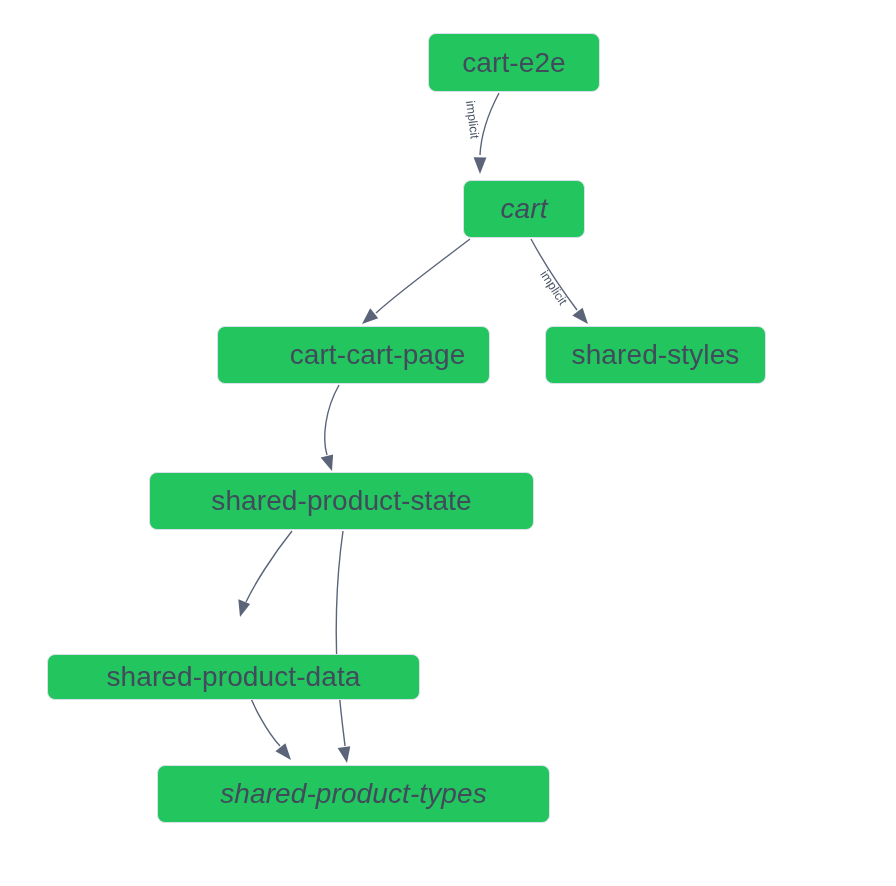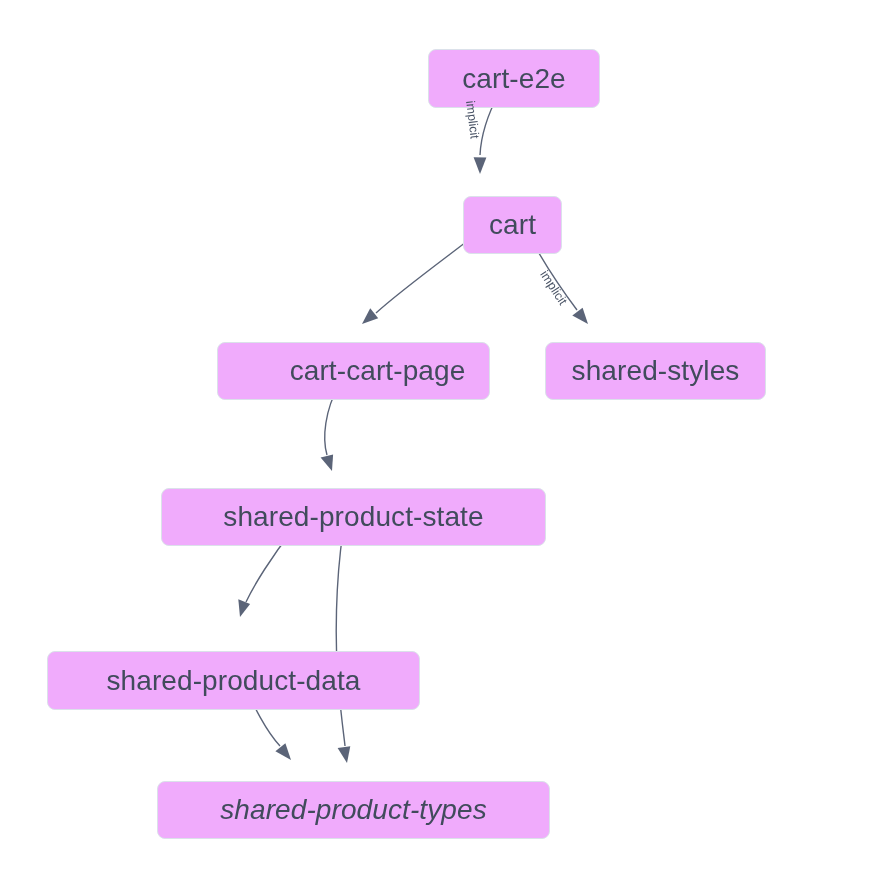--- a/index.html
+++ b/index.html
@@ -27,33 +27,32 @@
     stroke: #5b6478;
     stroke-width: 1.4;
   }
   .edge-head {
     fill: #5b6478;
     stroke: none;
   }
   .node {
     position: absolute;
     box-sizing: border-box;
-    background: #f0abfc;
+    background: #22c55e;
     border: 1px solid #dbe1ea;
     border-radius: 8px;
     display: flex;
     align-items: center;
     justify-content: center;
     color: #414b5c;
     font-size: 28px;
     font-weight: 400;
     letter-spacing: 0.1px;
     white-space: nowrap;
     user-select: none;
-    margin-top: 16px;
   }
   .edge-label {
     position: absolute;
     color: #4a5466;
     font-size: 12.5px;
     font-family: "Liberation Sans", sans-serif;
     white-space: nowrap;
     user-select: none;
     transform-origin: 0 0;
   }
@@ -95,23 +94,23 @@
       <polygon class="edge-head" points="347,763 337.6,747.9 350.3,746.2"></polygon>
     </g>
 
     <g>
       <path class="edge-path" d="M 243 678 C 252 706 268 733 280 746"></path>
       <polygon class="edge-head" points="291,760 275.4,751.3 285.4,743.3"></polygon>
     </g>
   </svg>
 
   <div class="node" style="left: 428px; top: 33px; width: 172px; height: 59px;">cart-e2e</div>
-  <div class="node" style="left: 463px; top: 180px; width: 99px; height: 58px;">cart</div>
+  <div class="node" style="left: 463px; top: 180px; width: 122px; height: 58px; font-style: italic;">cart</div>
   <div class="node" style="left: 217px; top: 326px; width: 273px; height: 58px; padding-left: 48px;">cart-cart-page</div>
   <div class="node" style="left: 545px; top: 326px; width: 221px; height: 58px;">shared-styles</div>
-  <div class="node" style="left: 161px; top: 472px; width: 385px; height: 58px;">shared-product-state</div>
-  <div class="node" style="left: 47px; top: 635px; width: 373px; height: 59px;">shared-product-data</div>
+  <div class="node" style="left: 149px; top: 472px; width: 385px; height: 58px;">shared-product-state</div>
+  <div class="node" style="left: 47px; top: 654px; width: 373px; height: 46px;">shared-product-data</div>
   <div class="node" style="left: 157px; top: 765px; width: 393px; height: 58px; font-style: italic;">shared-product-types</div>
 
   <div class="edge-label" style="left: 477px; top: 100px; transform: rotate(83deg);">implicit</div>
   <div class="edge-label" style="left: 549px; top: 268px; transform: rotate(57deg);">implicit</div>
 
 </div>
 
 </body></html>

